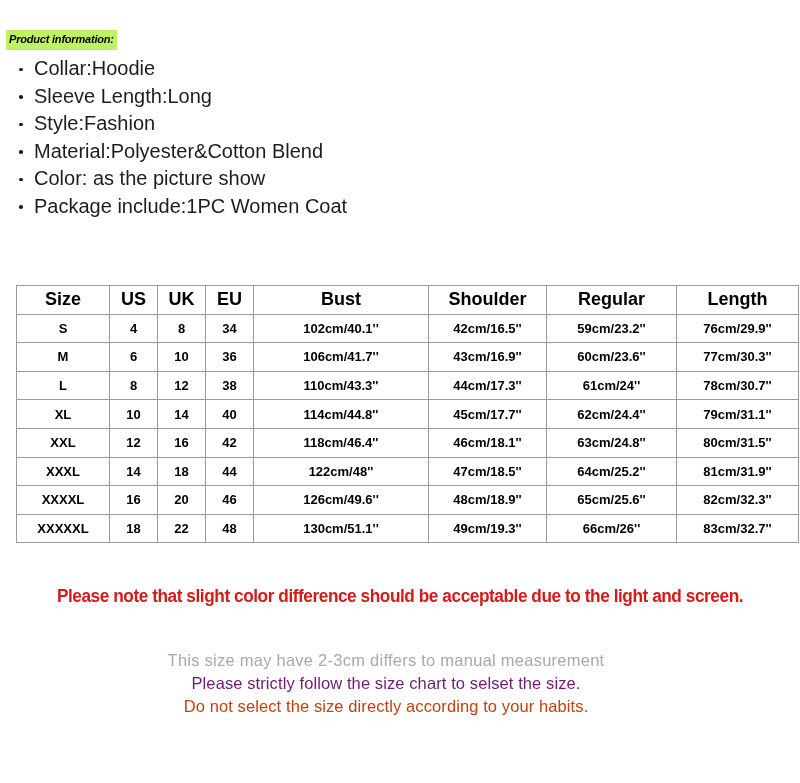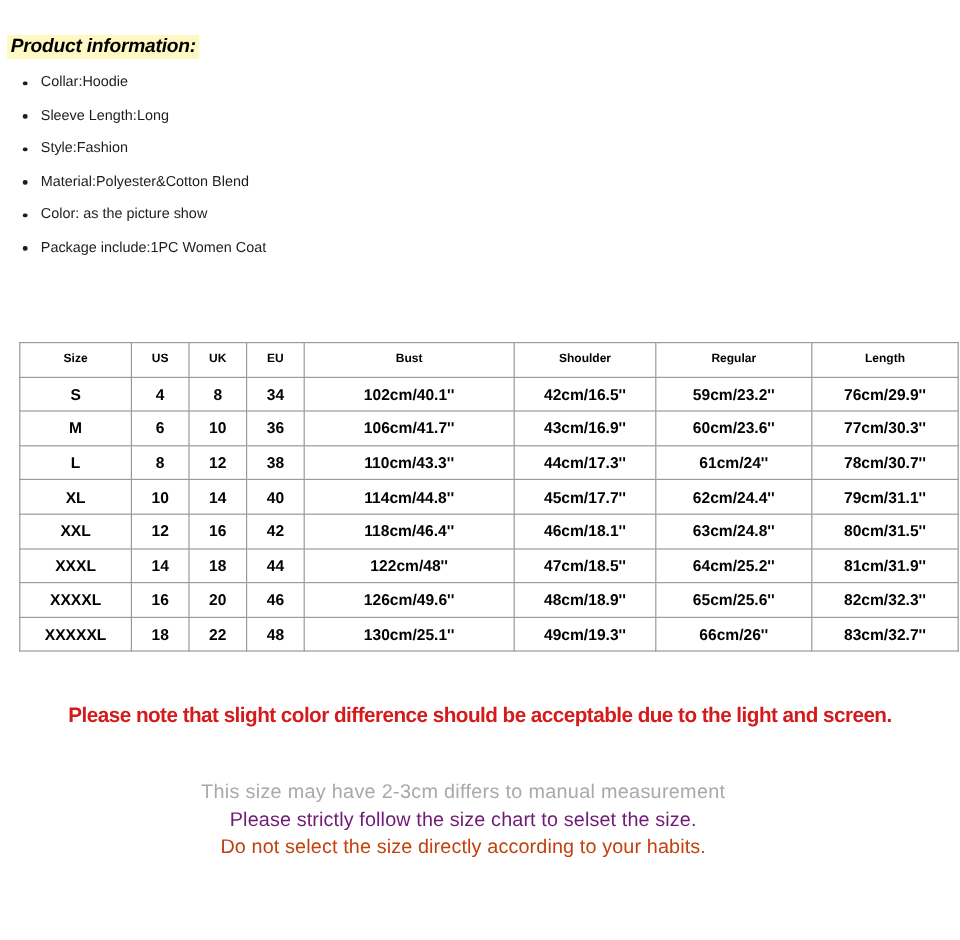--- a/index.html
+++ b/index.html
@@ -17,46 +17,46 @@
   }
 
   
   .heading-wrap {
     position: absolute;
     left: 6px;
     top: 29px;
   }
   .heading {
     display: inline-block;
-    background: #fef9c3;
+    background: #bef264;
     color: #000000;
     font-weight: bold;
     font-style: italic;
-    font-size: 16px;
+    font-size: 11px;
     line-height: 17px;
     padding: 1px 3px 2px 3px;
     letter-spacing: -0.2px;
   }
 
   
   .bullets {
     position: absolute;
     left: 0;
     top: 55px;
     width: 480px;
     margin: 0;
     padding: 0;
     list-style: none;
   }
   .bullets li {
     position: relative;
     height: 27.6px;
     line-height: 27.6px;
     padding-left: 34px;
-    font-size: 12px;
+    font-size: 20px;
     color: #1d1d1d;
     white-space: nowrap;
   }
   .bullets li::before {
     content: "";
     position: absolute;
     left: 19px;
     top: 12.5px;
     width: 3.5px;
     height: 3.5px;
@@ -78,21 +78,21 @@
   .size-table td {
     border: 1px solid #9a9a9a;
     text-align: center;
     font-weight: bold;
     font-size: 13px;
     color: #000000;
     height: 27.6px;
     padding: 0 2px;
     white-space: nowrap;
   }
-  .size-table th { font-size: 10px; }
+  .size-table th { font-size: 18px; }
   .col-size { width: 93px; }
   .col-us   { width: 48px; }
   .col-uk   { width: 48px; }
   .col-eu   { width: 48px; }
   .col-bust { width: 175px; }
   .col-shoulder { width: 118px; }
   .col-sleeve { width: 130px; }
   .col-length { width: 122px; }
 
   
@@ -247,21 +247,21 @@
         <td>126cm/49.6''</td>
         <td>48cm/18.9''</td>
         <td>65cm/25.6''</td>
         <td>82cm/32.3''</td>
       </tr>
       <tr>
         <td>XXXXXL</td>
         <td>18</td>
         <td>22</td>
         <td>48</td>
-        <td>130cm/25.1''</td>
+        <td>130cm/51.1''</td>
         <td>49cm/19.3''</td>
         <td>66cm/26''</td>
         <td>83cm/32.7''</td>
       </tr>
     </tbody>
 </table>
 
 <div class="red-notice">Please note that slight color difference should be acceptable due to the light and screen.</div>
 
 <div class="faded-notes">

